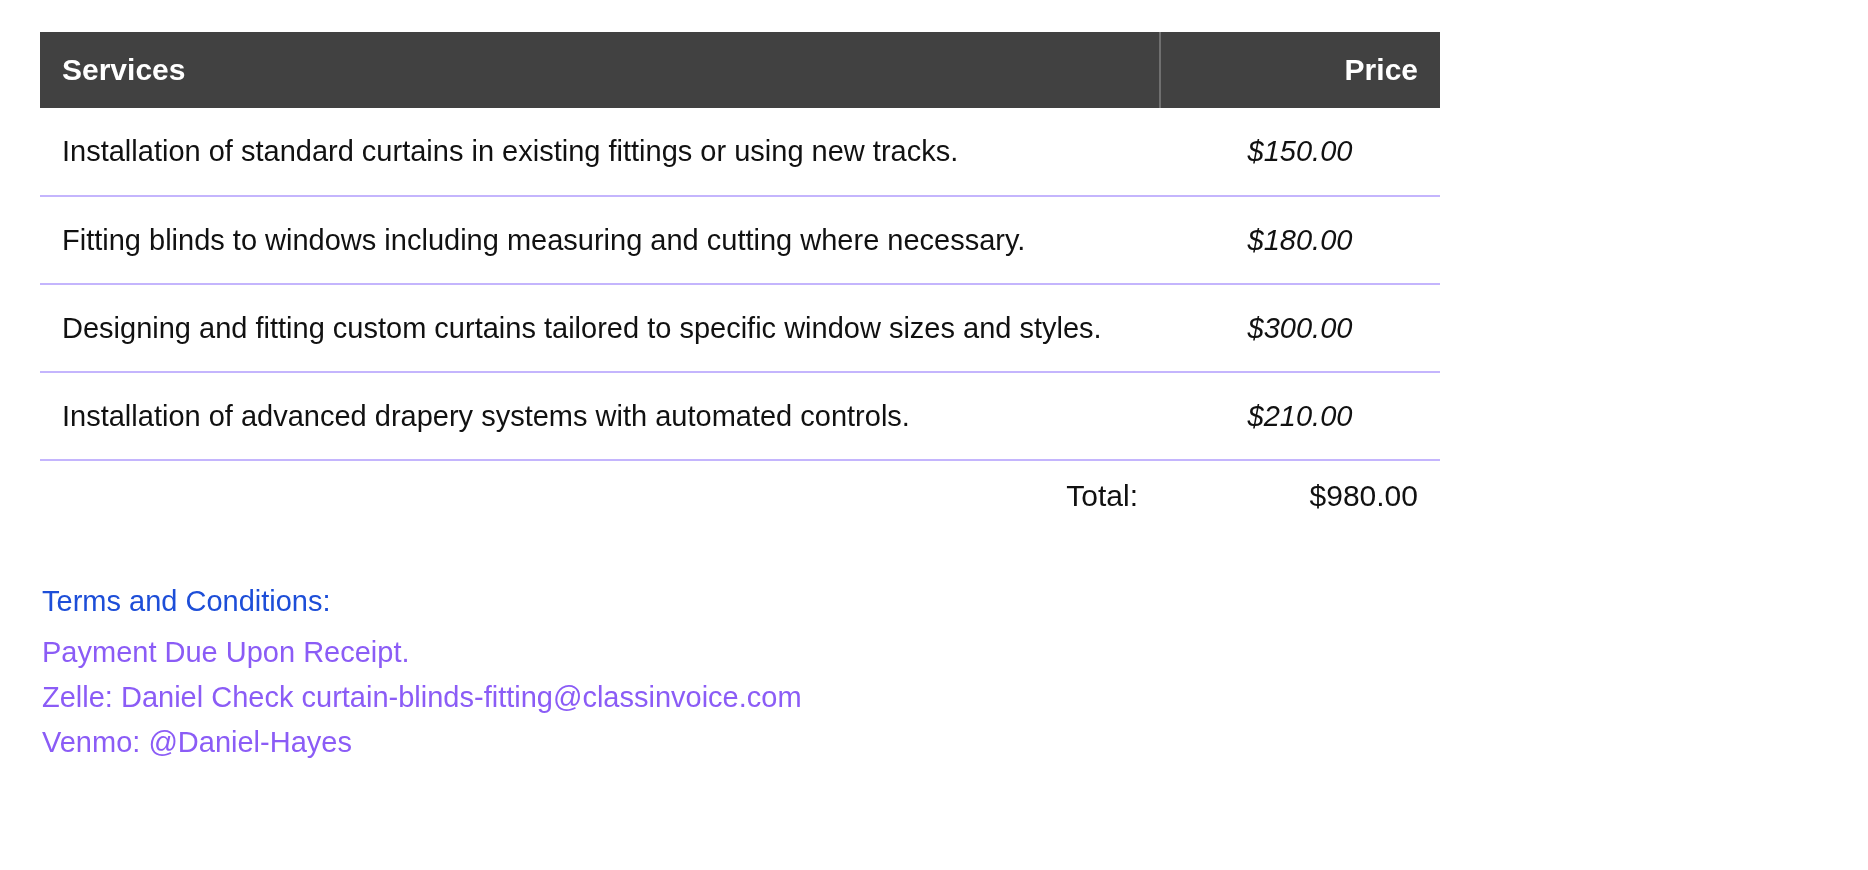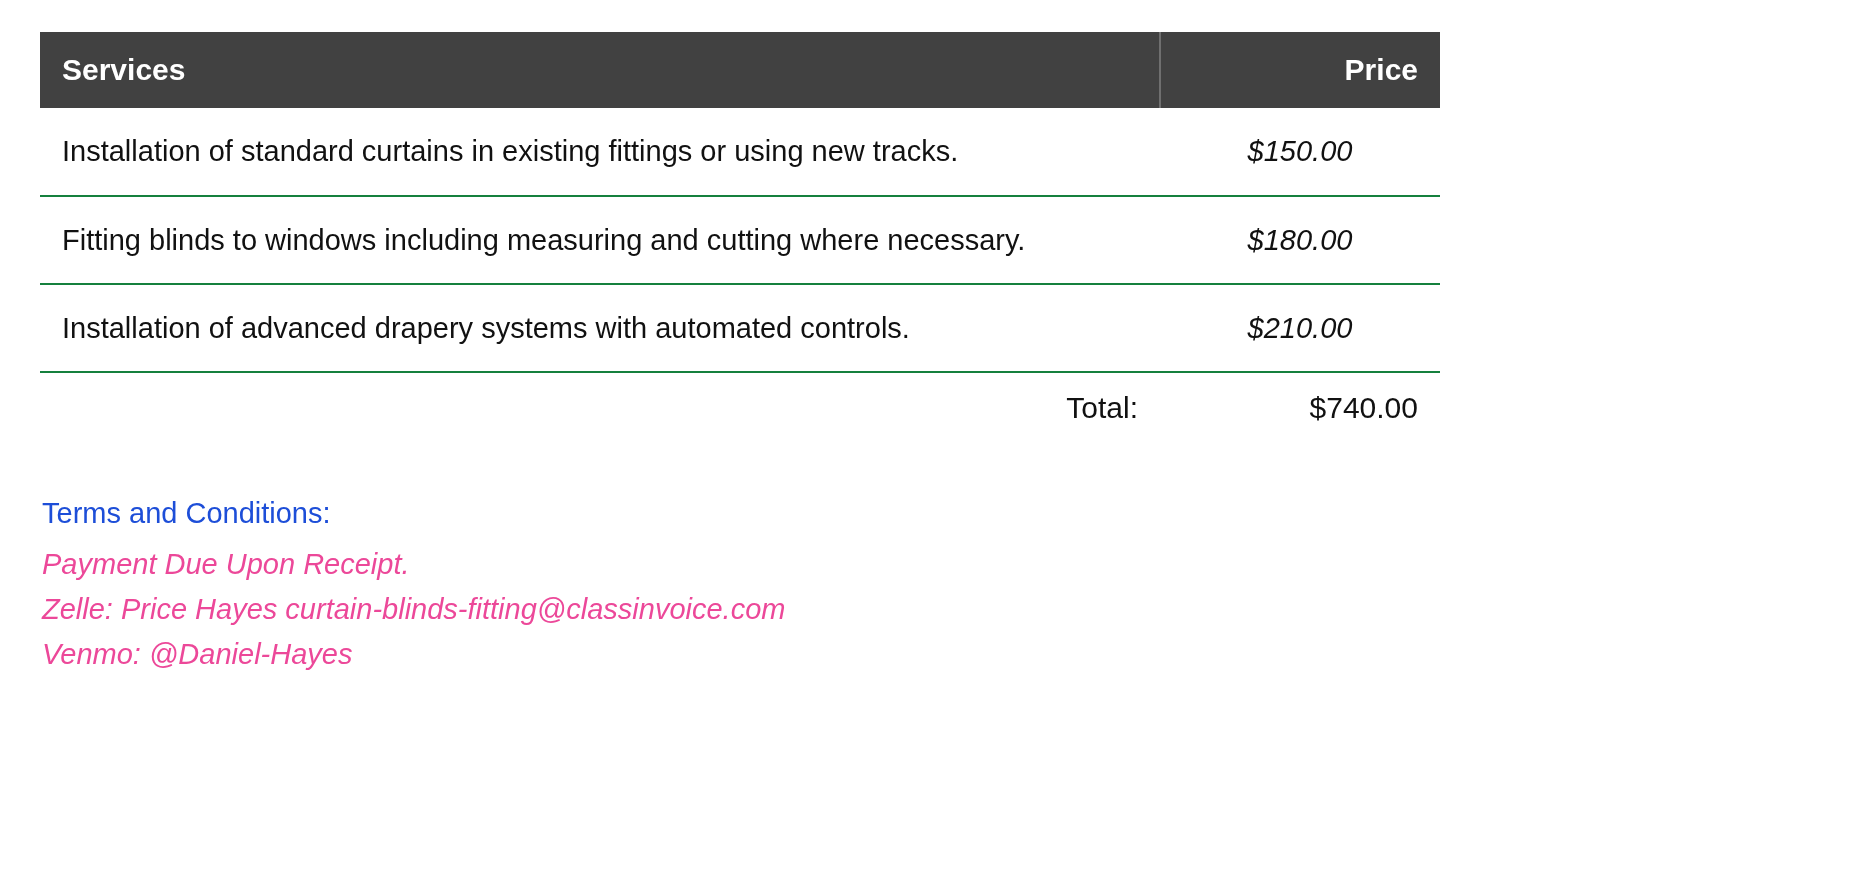--- a/index.html
+++ b/index.html
@@ -46,21 +46,21 @@
   }
   .services-table thead th.th-price {
     text-align: right;
   }
 
   .services-table tbody td {
     font-size: 29px;
     font-weight: 400;
     color: #111111;
     padding: 18px 22px;
-    border-bottom: 2px solid #15803d;
+    border-bottom: 2px solid #c4b5fd;
     height: 88px;
     box-sizing: border-box;
     vertical-align: middle;
   }
   .services-table tbody td.td-service { text-align: left; }
   .services-table tbody td.td-price   { text-align: center; font-style: italic; }
 
   .services-table tfoot td {
     font-size: 30px;
     font-weight: normal;
@@ -77,23 +77,22 @@
     margin-top: 54px;
     padding-left: 2px;
   }
   .terms-title {
     font-size: 29px;
     color: #1d4ed8;
     margin-bottom: 12px;
   }
   .terms-line {
     font-size: 29px;
-    color: #ec4899;
+    color: #8b5cf6;
     line-height: 1.55;
-    font-style: italic;
   }
 </style>
 </head>
 <body>
 
 <div class="page">
 
   <table class="services-table">
     <colgroup>
       <col class="c-service">
@@ -108,32 +107,36 @@
     <tbody>
       <tr>
         <td class="td-service">Installation of standard curtains in existing fittings or using new tracks.</td>
         <td class="td-price">$150.00</td>
       </tr>
       <tr>
         <td class="td-service">Fitting blinds to windows including measuring and cutting where necessary.</td>
         <td class="td-price">$180.00</td>
       </tr>
       <tr>
+        <td class="td-service">Designing and fitting custom curtains tailored to specific window sizes and styles.</td>
+        <td class="td-price">$300.00</td>
+      </tr>
+      <tr>
         <td class="td-service">Installation of advanced drapery systems with automated controls.</td>
         <td class="td-price">$210.00</td>
       </tr>
     </tbody>
     <tfoot>
       <tr>
         <td class="td-total-label">Total:</td>
-        <td class="td-total-value">$740.00</td>
+        <td class="td-total-value">$980.00</td>
       </tr>
     </tfoot>
   </table>
 
   <div class="terms">
     <div class="terms-title">Terms and Conditions:</div>
     <div class="terms-line">Payment Due Upon Receipt.</div>
-    <div class="terms-line">Zelle: Price Hayes curtain-blinds-fitting@classinvoice.com</div>
+    <div class="terms-line">Zelle: Daniel Check curtain-blinds-fitting@classinvoice.com</div>
     <div class="terms-line">Venmo: @Daniel-Hayes</div>
   </div>
 
 </div>
 
 </body></html>

